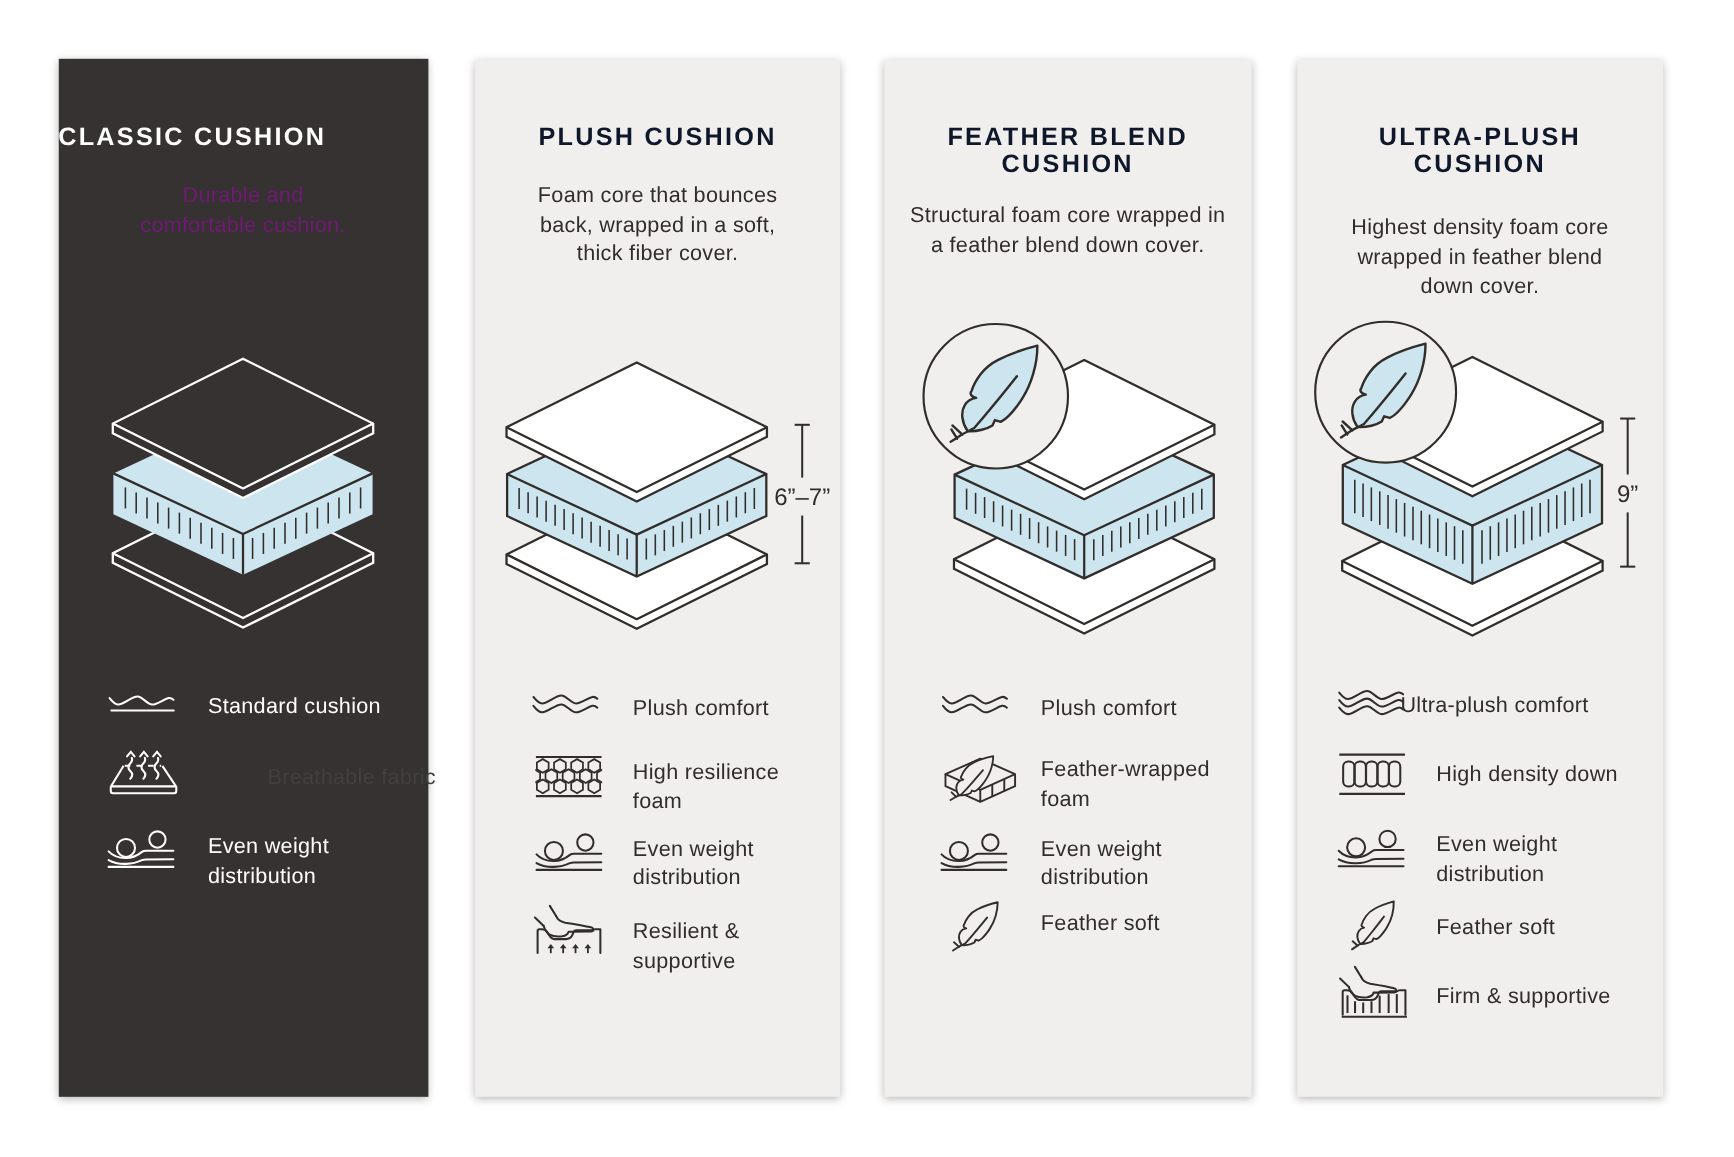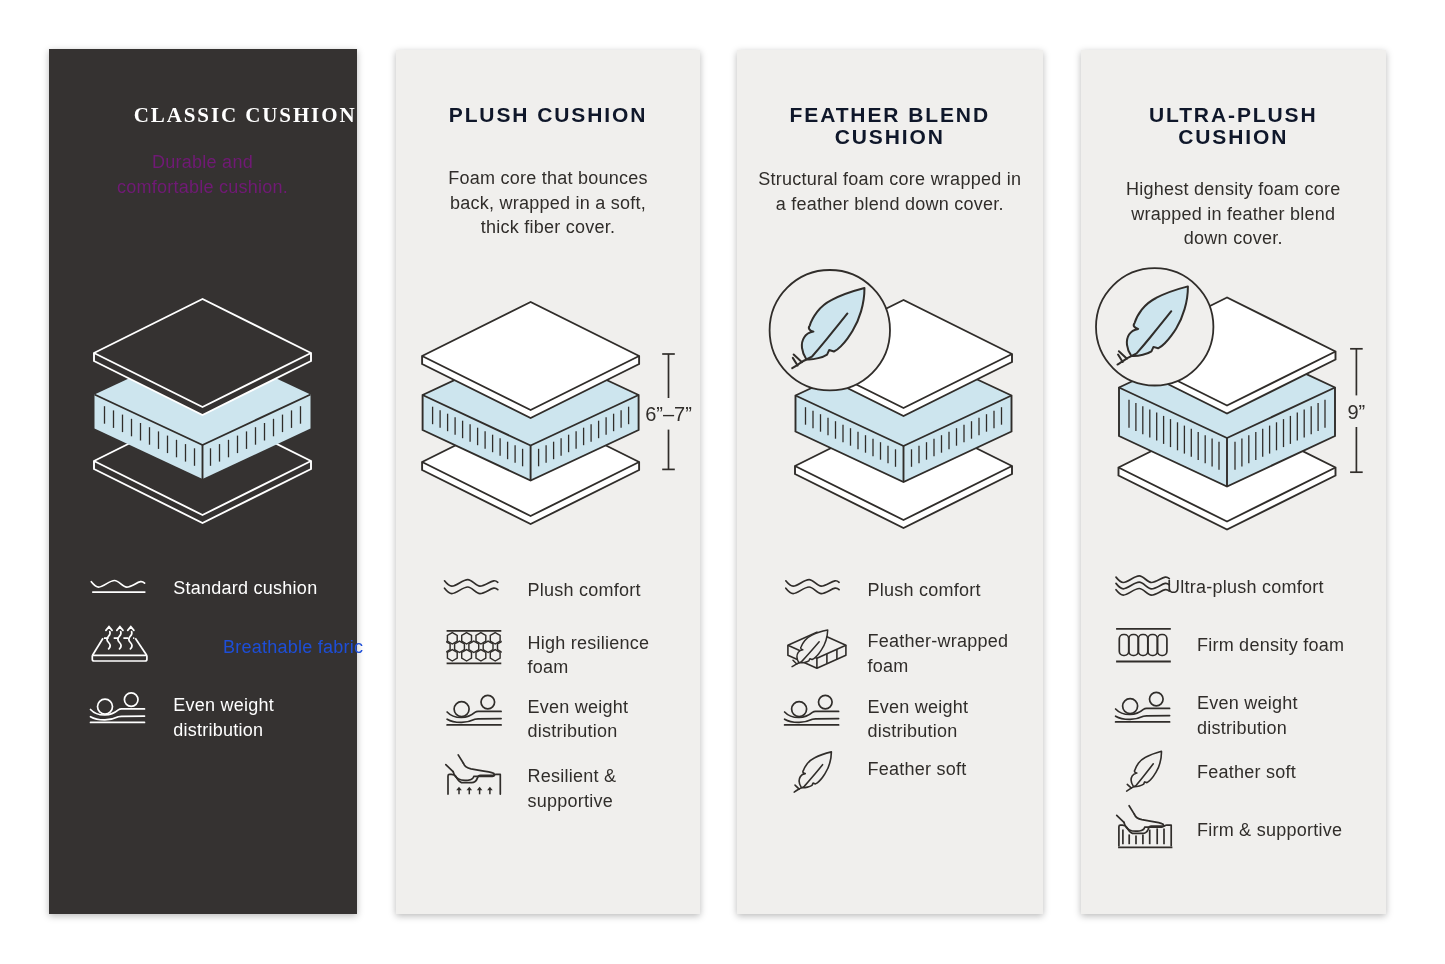--- a/index.html
+++ b/index.html
@@ -278,35 +278,35 @@
     <path d="M1118.9,845.7 L1118.9,826.7 Q1118.9,825.2 1120.4,825.2 L1122.4,825.2 Q1125.4,825.2 1126.9,827.4000000000001 C1128.4,830.4000000000001 1129.9,832.5 1132.4,833.4000000000001 L1142.4,833.4000000000001 C1145.9,833.4000000000001 1147.4,831.4000000000001 1148.2,829.2 Q1148.7,826.2 1151.4,826.1 L1163.4,826.1 Q1164.9,826.1 1165.2,825.5 Q1165.5,825.2 1166.9,825.2 L1171.2,825.2 L1171.2,826.7 L1171.2,845.7" fill="none" stroke="#302d2a" stroke-width="1.7" stroke-linecap="round" stroke-linejoin="round"></path>
     <line x1="1122.9" y1="829.4000000000001" x2="1122.9" y2="844.2" stroke="#302d2a" stroke-width="1.7"></line>
     <line x1="1129.2" y1="834.4000000000001" x2="1129.2" y2="844.2" stroke="#302d2a" stroke-width="1.7"></line>
     <line x1="1136.0" y1="835.4000000000001" x2="1136.0" y2="844.2" stroke="#302d2a" stroke-width="1.7"></line>
     <line x1="1142.9" y1="834.4000000000001" x2="1142.9" y2="844.2" stroke="#302d2a" stroke-width="1.7"></line>
     <line x1="1149.7" y1="829.6" x2="1149.7" y2="844.2" stroke="#302d2a" stroke-width="1.7"></line>
     <line x1="1157.2" y1="828.4000000000001" x2="1157.2" y2="844.2" stroke="#302d2a" stroke-width="1.7"></line>
     <line x1="1164.0" y1="828.4000000000001" x2="1164.0" y2="844.2" stroke="#302d2a" stroke-width="1.7"></line>
     <line x1="1118.1000000000001" y1="847.3000000000001" x2="1172.4" y2="847.3000000000001" stroke="#302d2a" stroke-width="1.7"></line>
   </svg>
-<div class="h" style="left:48.5px;top:104.3px;width:308px;text-align:right;color:#ffffff;font-family:Liberation Serif, serif;">CLASSIC CUSHION</div>
+<div class="h" style="left:48.5px;top:104.3px;width:308px;text-align:left;color:#ffffff;">CLASSIC CUSHION</div>
 <div class="h" style="left:396px;top:104.3px;width:304px;text-align:center;">PLUSH CUSHION</div>
 <div class="h" style="left:737px;top:104.3px;width:305.5px;text-align:center;">FEATHER BLEND<br>CUSHION</div>
 <div class="h" style="left:1080.5px;top:104.3px;width:305.5px;text-align:center;">ULTRA-PLUSH<br>CUSHION</div>
 <div class="b" style="left:48.5px;top:150.2px;width:308px;text-align:center;color:#701a75;">Durable and<br>comfortable cushion.</div>
-<div class="b" style="left:396px;top:150.2px;width:304px;text-align:center;margin-top:16px;">Foam core that bounces<br>back, wrapped in a soft,<br>thick fiber cover.</div>
+<div class="b" style="left:396px;top:150.2px;width:304px;text-align:center;">Foam core that bounces<br>back, wrapped in a soft,<br>thick fiber cover.</div>
 <div class="b" style="left:737px;top:167.1px;width:305.5px;text-align:center;">Structural foam core wrapped in<br>a feather blend down cover.</div>
 <div class="b" style="left:1080.5px;top:177px;width:305.5px;text-align:center;">Highest density foam core<br>wrapped in feather blend<br>down cover.</div>
 <div class="b" style="left:173.3px;top:576.3px;width:190px;text-align:left;color:#ffffff;">Standard cushion</div>
-<div class="b" style="left:173.3px;top:635.3px;width:190px;text-align:right;color:#1d4ed8;">Breathable fabric</div>
+<div class="b" style="left:173.3px;top:635.3px;width:190px;text-align:right;color:#404040;">Breathable fabric</div>
 <div class="b" style="left:173.3px;top:693.0px;width:190px;text-align:left;color:#ffffff;">Even weight<br>distribution</div>
 <div class="b" style="left:527.4px;top:578.3px;width:190px;text-align:left;">Plush comfort</div>
 <div class="b" style="left:527.4px;top:630.5999999999999px;width:190px;text-align:left;">High resilience<br>foam</div>
 <div class="b" style="left:527.4px;top:694.5px;width:190px;text-align:left;">Even weight<br>distribution</div>
 <div class="b" style="left:527.4px;top:764.3px;width:190px;text-align:left;">Resilient &amp;<br>supportive</div>
 <div class="b" style="left:867.4px;top:578.3px;width:190px;text-align:left;">Plush comfort</div>
 <div class="b" style="left:867.4px;top:629.1999999999999px;width:190px;text-align:left;">Feather-wrapped<br>foam</div>
 <div class="b" style="left:867.4px;top:694.5px;width:190px;text-align:left;">Even weight<br>distribution</div>
 <div class="b" style="left:867.4px;top:757.0px;width:190px;text-align:left;">Feather soft</div>
 <div class="b" style="left:1167px;top:574.5999999999999px;width:190px;text-align:left;">Ultra-plush comfort</div>
-<div class="b" style="left:1196.9px;top:632.8px;width:190px;text-align:left;">Firm density foam</div>
+<div class="b" style="left:1196.9px;top:632.8px;width:190px;text-align:left;">High density down</div>
 <div class="b" style="left:1196.9px;top:691.3px;width:190px;text-align:left;">Even weight<br>distribution</div>
 <div class="b" style="left:1196.9px;top:759.5px;width:190px;text-align:left;">Feather soft</div>
 <div class="b" style="left:1196.9px;top:817.8px;width:190px;text-align:left;">Firm &amp; supportive</div>
 </body></html>

